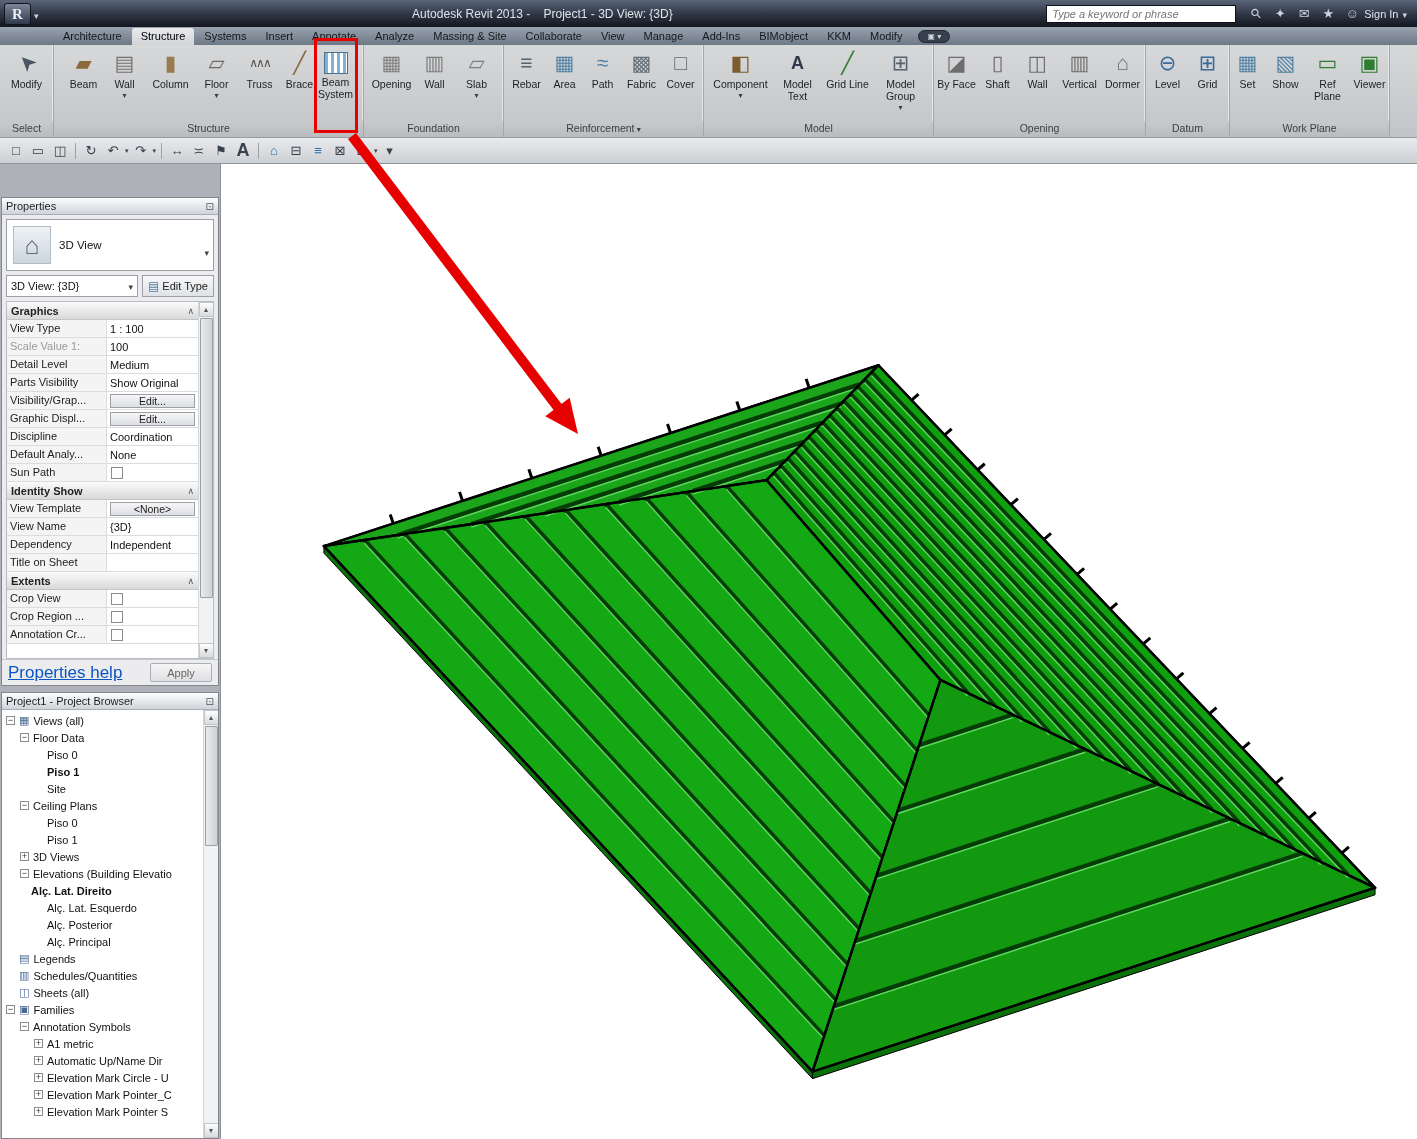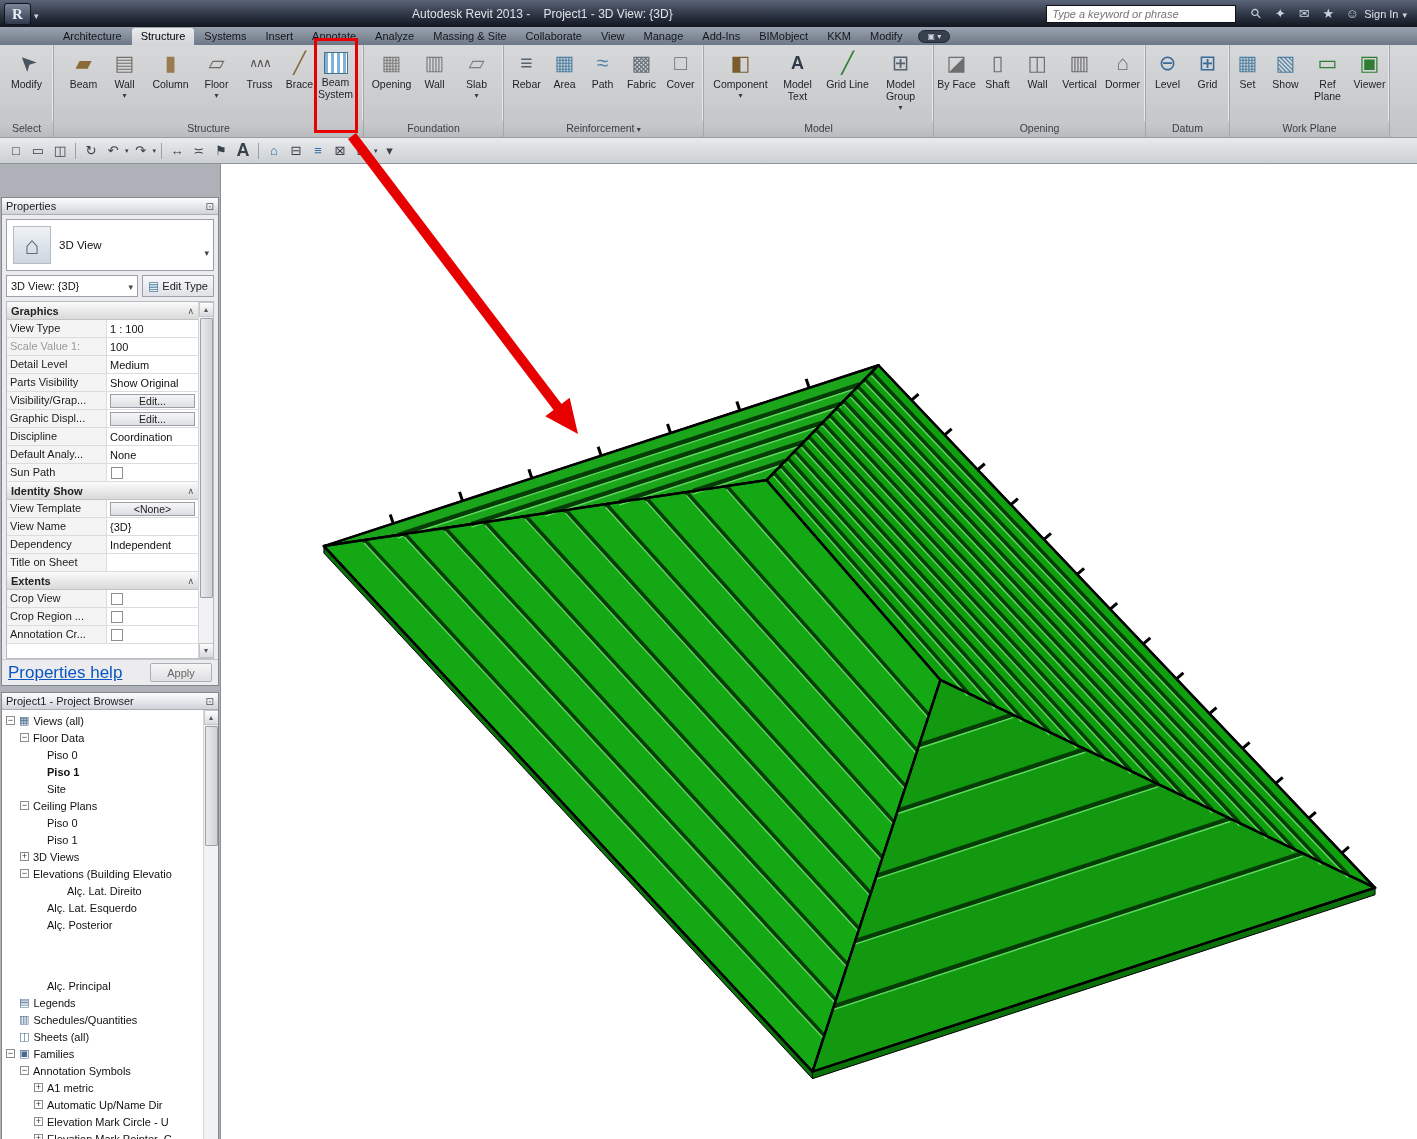--- a/index.html
+++ b/index.html
@@ -508,33 +508,33 @@
                 <span class="tlabel" data-name="tree-item-label">Piso 1</span>
               </div>
               <div class="titem" data-name="tree-item-3d-views" style="padding-left: 18px;">
                 <span class="texp" data-name="expand-icon">+</span>
                 <span class="tlabel" data-name="tree-item-label">3D Views</span>
               </div>
               <div class="titem" data-name="tree-item-elevations-building-elevatio" style="padding-left: 18px;">
                 <span class="texp" data-name="collapse-icon">−</span>
                 <span class="tlabel" data-name="tree-item-label">Elevations (Building Elevatio</span>
               </div>
-              <div class="titem" data-name="tree-item-al-lat-direito" style="padding-left: 52px;">
+              <div class="titem" data-name="tree-item-al-lat-direito" style="padding-left: 16px; font-weight: bold;">
                 <span class="tspace" data-name="tree-indent"></span>
                 <span class="tlabel" data-name="tree-item-label">Alç. Lat. Direito</span>
               </div>
               <div class="titem" data-name="tree-item-al-lat-esquerdo" style="padding-left: 32px;">
                 <span class="tspace" data-name="tree-indent"></span>
                 <span class="tlabel" data-name="tree-item-label">Alç. Lat. Esquerdo</span>
               </div>
               <div class="titem" data-name="tree-item-al-posterior" style="padding-left: 32px;">
                 <span class="tspace" data-name="tree-indent"></span>
                 <span class="tlabel" data-name="tree-item-label">Alç. Posterior</span>
               </div>
-              <div class="titem" data-name="tree-item-al-principal" style="padding-left: 32px; margin-top: 44px;">
+              <div class="titem" data-name="tree-item-al-principal" style="padding-left: 32px;">
                 <span class="tspace" data-name="tree-indent"></span>
                 <span class="tlabel" data-name="tree-item-label">Alç. Principal</span>
               </div>
               <div class="titem" data-name="tree-item-legends" style="padding-left: 4px;">
                 <span class="tspace" data-name="tree-indent"></span>
                 <span class="ticon" data-name="legends-icon">▤</span>
                 <span class="tlabel" data-name="tree-item-label">Legends</span>
               </div>
               <div class="titem" data-name="tree-item-schedules-quantities" style="padding-left: 4px;">
                 <span class="tspace" data-name="tree-indent"></span>

